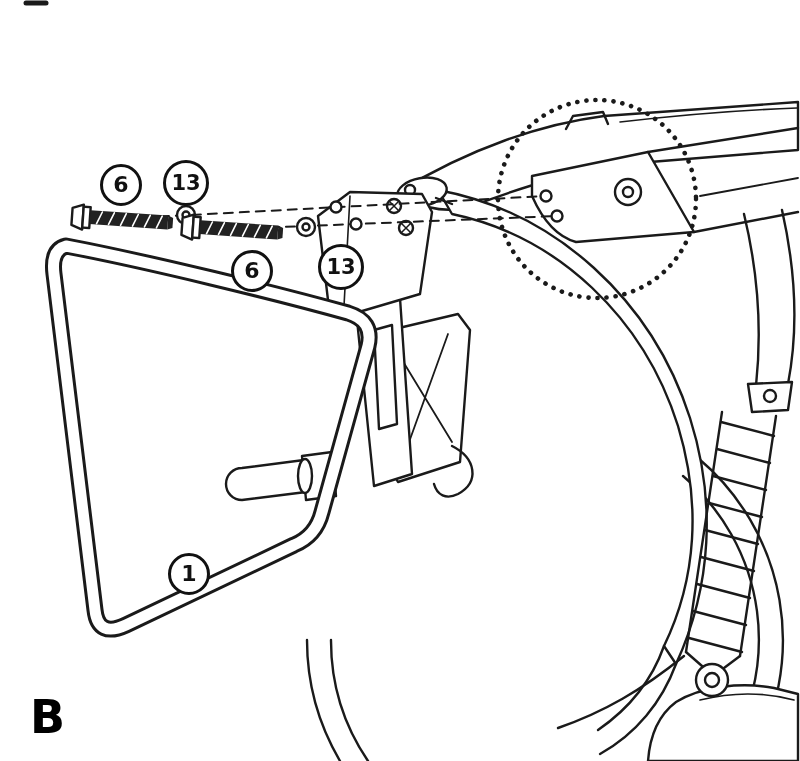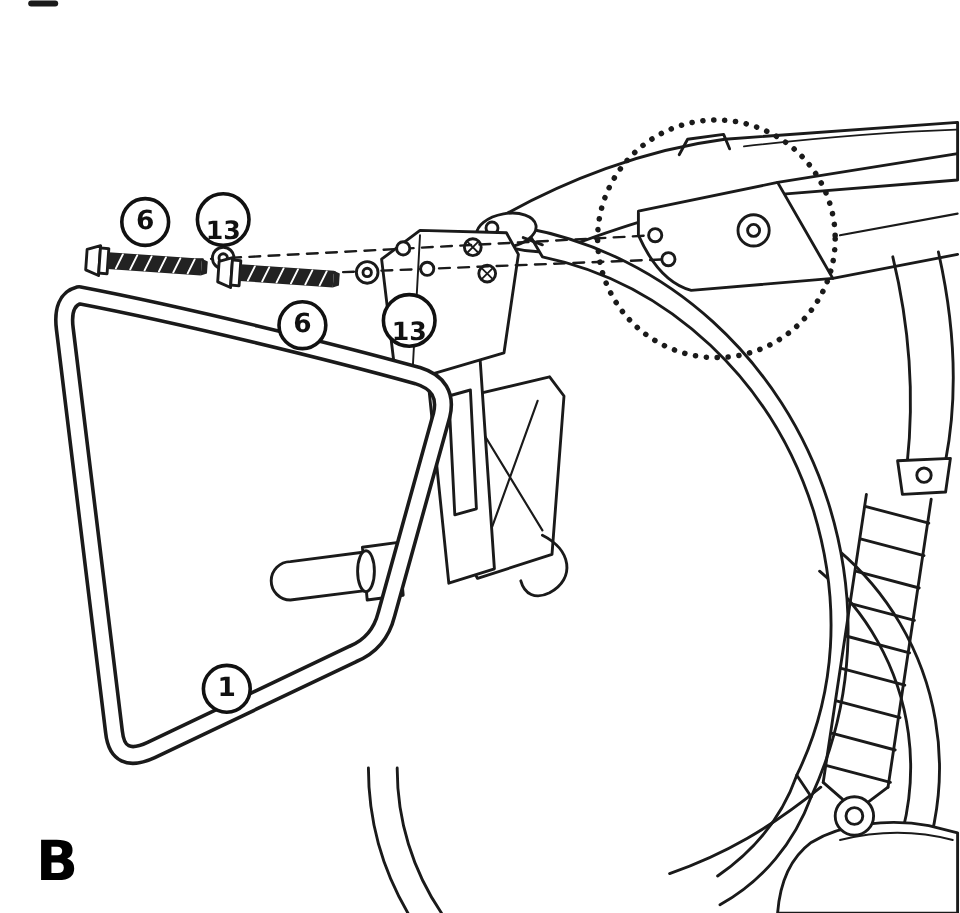--- a/index.html
+++ b/index.html
@@ -15,21 +15,21 @@
     position:absolute;
     border:3.5px solid #111111;
     border-radius:50%;
     background:#ffffff;
     display:flex;align-items:center;justify-content:center;
     font-weight:bold;color:#111111;
     box-sizing:border-box;
     line-height:1;
   }
   .callout.small{width:42px;height:42px;font-size:22px;}
-  .callout.wide{width:46px;height:46px;font-size:21px;align-items:flex-end;}
+  .callout.wide{width:46px;height:46px;font-size:21px;}
   .figure-letter{
     position:absolute;
     left:30px;top:690px;
     font-size:46px;
     font-weight:bold;
     color:#000000;
   }
 </style>
 </head>
 <body>

